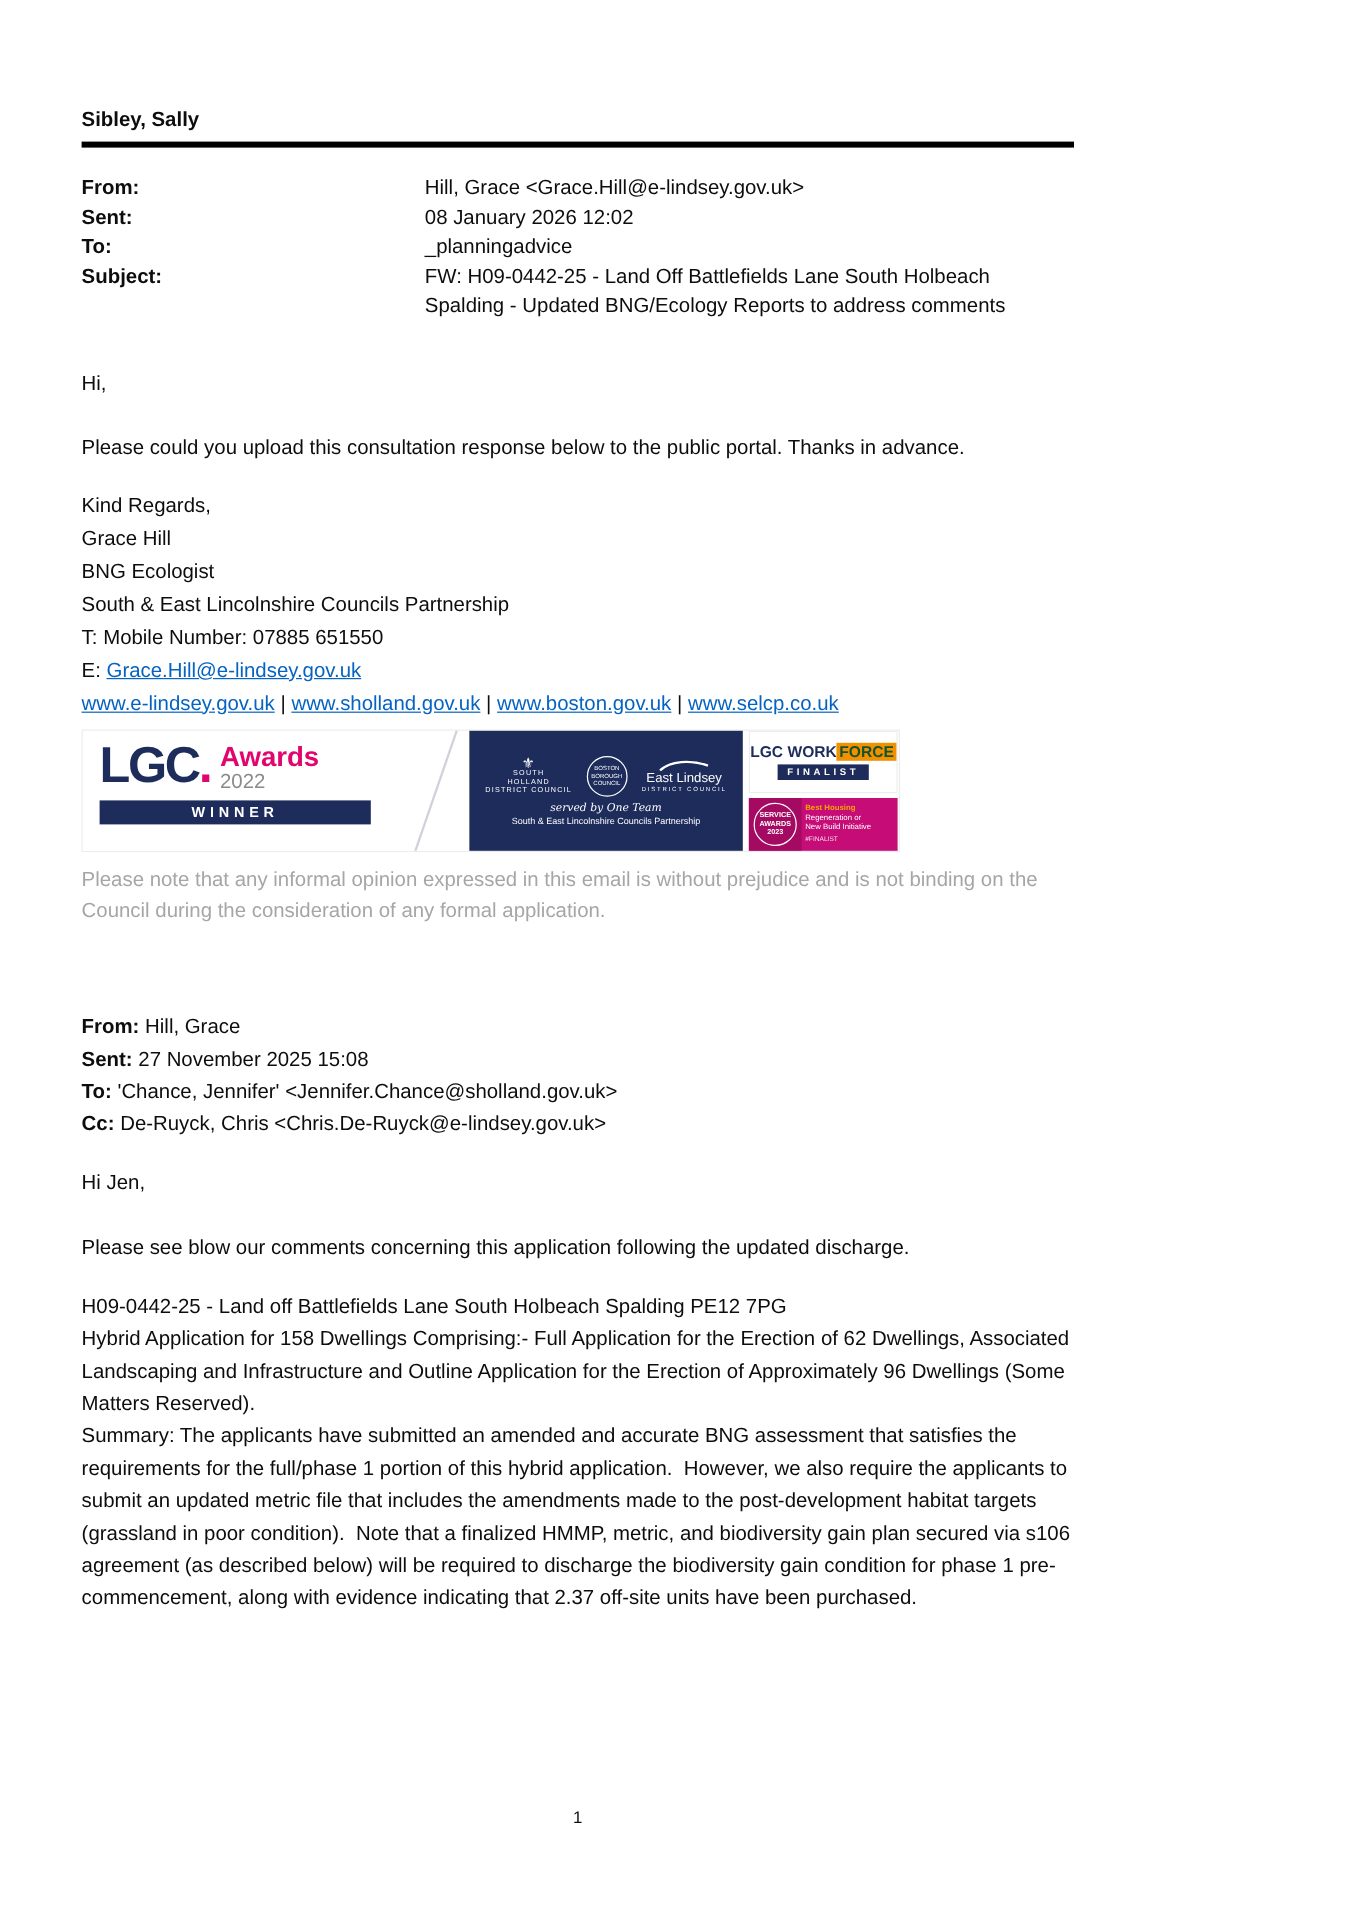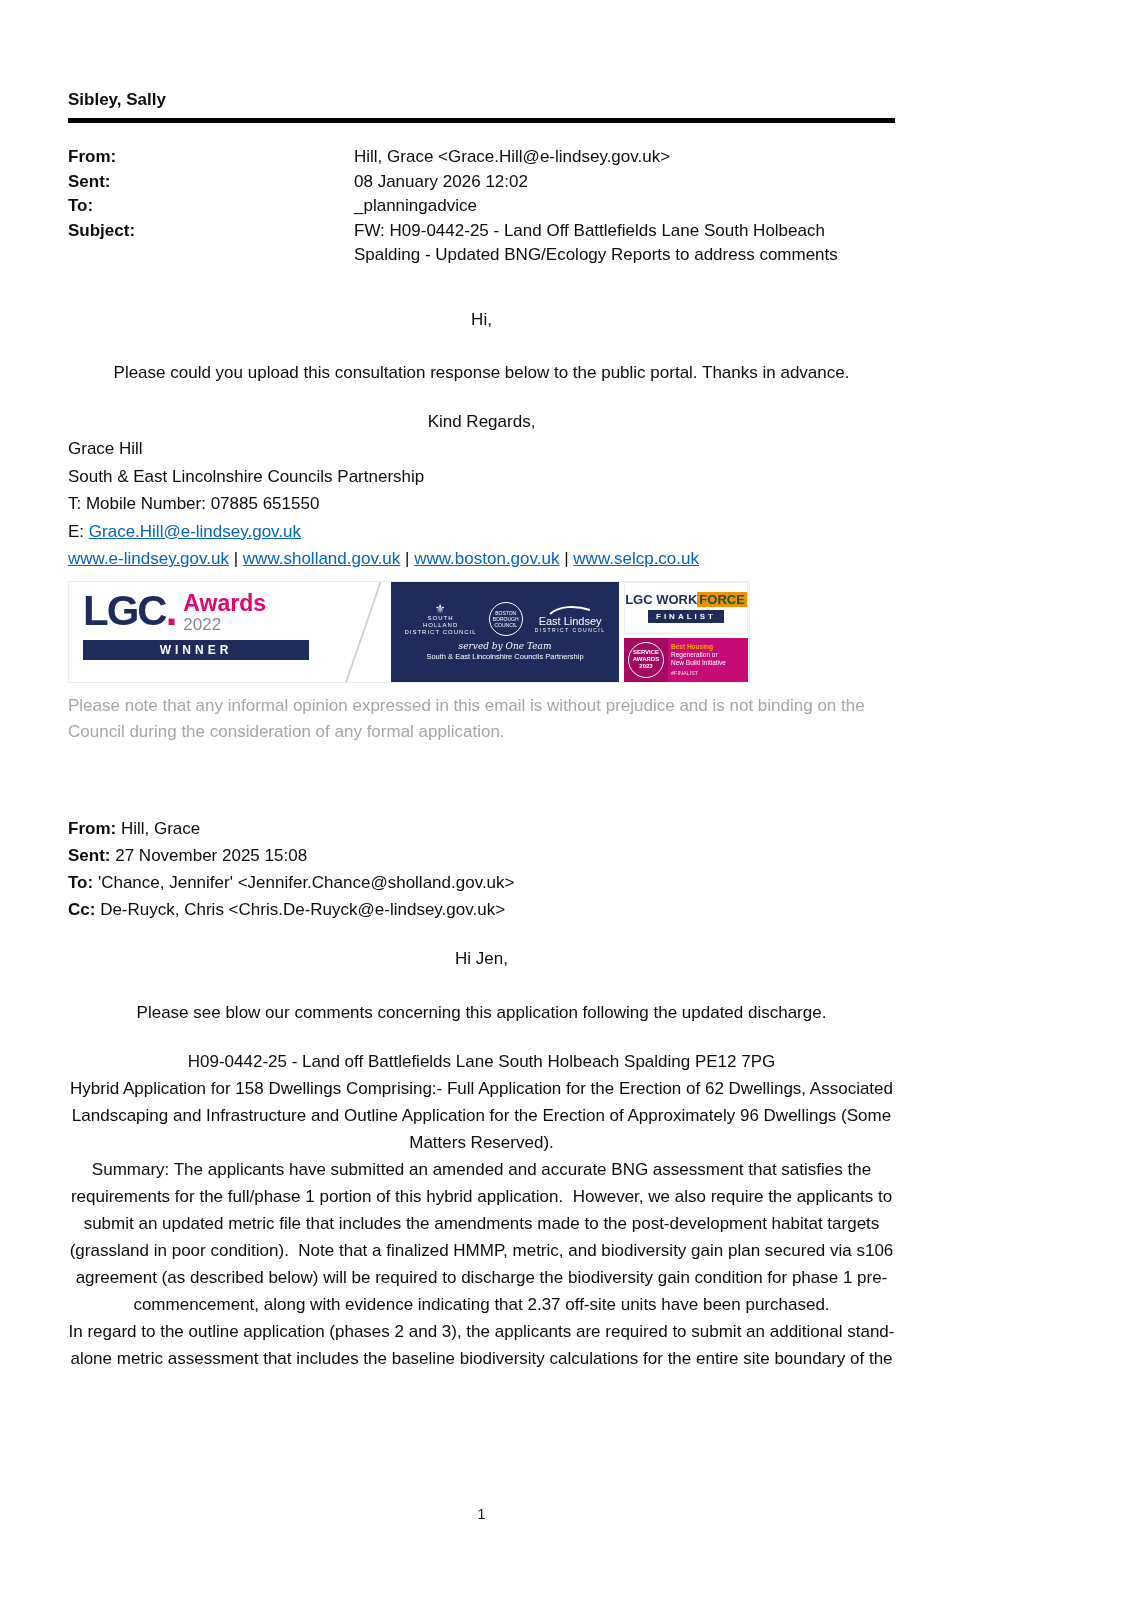--- a/index.html
+++ b/index.html
@@ -23,21 +23,21 @@
   
   .hdr-grid {
     margin-top: 22px;
     display: grid;
     grid-template-columns: 286px 1fr;
     font-size: 17px;
     line-height: 24.5px;
   }
   .hdr-label { font-weight: 700; }
   
-  .para { font-size: 17px; line-height: 27px; margin: 0; white-space: pre-wrap; text-align: center; }
+  .para { font-size: 17px; line-height: 27px; margin: 0; white-space: pre-wrap; }
   .greet1 { margin-top: 38px; }
   .request { margin-top: 26px; }
   .regards { margin-top: 22px; }
   .sigline { font-size: 17px; line-height: 27.5px; }
   a.link { color: #0563C1; text-decoration: underline; cursor: pointer; }
   .sep { color: #0d0d0d; }
   
   .banner {
     margin-top: 8px;
     width: 680px;
@@ -151,20 +151,21 @@
     <div class="hdr-label">Subject:</div>
     <div class="hdr-value">FW: H09-0442-25 - Land Off Battlefields Lane South Holbeach Spalding - Updated BNG/Ecology Reports to address comments</div>
   </div>
 
   <p class="para greet1">Hi,</p>
   <p class="para request">Please could you upload this consultation response below to the public portal. Thanks in advance.</p>
 
   <div>
     <p class="para regards sigline">Kind Regards,</p>
     <div class="sigline">Grace Hill</div>
+    <div class="sigline">BNG Ecologist</div>
     <div class="sigline">South &amp; East Lincolnshire Councils Partnership</div>
     <div class="sigline">T: Mobile Number: 07885 651550</div>
     <div class="sigline">
       <span>E:</span>
       <a class="link">Grace.Hill@e-lindsey.gov.uk</a>
     </div>
     <div class="sigline">
       <a class="link">www.e-lindsey.gov.uk</a>
       <span class="sep">|</span>
       <a class="link">www.sholland.gov.uk</a>
@@ -258,19 +259,18 @@
       <span>De-Ruyck, Chris &lt;Chris.De-Ruyck@e-lindsey.gov.uk&gt;</span>
     </p>
 
     <p class="para greet2">Hi Jen,</p>
     <p class="para intro2">Please see blow our comments concerning this application following the updated discharge.</p>
 
     <div class="block2">
       <p class="para">H09-0442-25 - Land off Battlefields Lane South Holbeach Spalding PE12 7PG</p>
       <p class="para">Hybrid Application for 158 Dwellings Comprising:- Full Application for the Erection of 62 Dwellings, Associated Landscaping and Infrastructure and Outline Application for the Erection of Approximately 96 Dwellings (Some Matters Reserved).</p>
       <p class="para">Summary: The applicants have submitted an amended and accurate BNG assessment that satisfies the requirements for the full/phase 1 portion of this hybrid application.  However, we also require the applicants to submit an updated metric file that includes the amendments made to the post-development habitat targets (grassland in poor condition).  Note that a finalized HMMP, metric, and biodiversity gain plan secured via s106 agreement (as described below) will be required to discharge the biodiversity gain condition for phase 1 pre-commencement, along with evidence indicating that 2.37 off-site units have been purchased.</p>
-      <p class="para">In regard to the outline application (phases 2 and 3), the applicants are required to submit an additional stand-alone metric assessment that includes the baseline biodiversity calculations for the entire site boundary of the</p>
     </div>
   </div>
 
   <div class="page-number">1</div>
 
 </div>
 
 </body></html>

